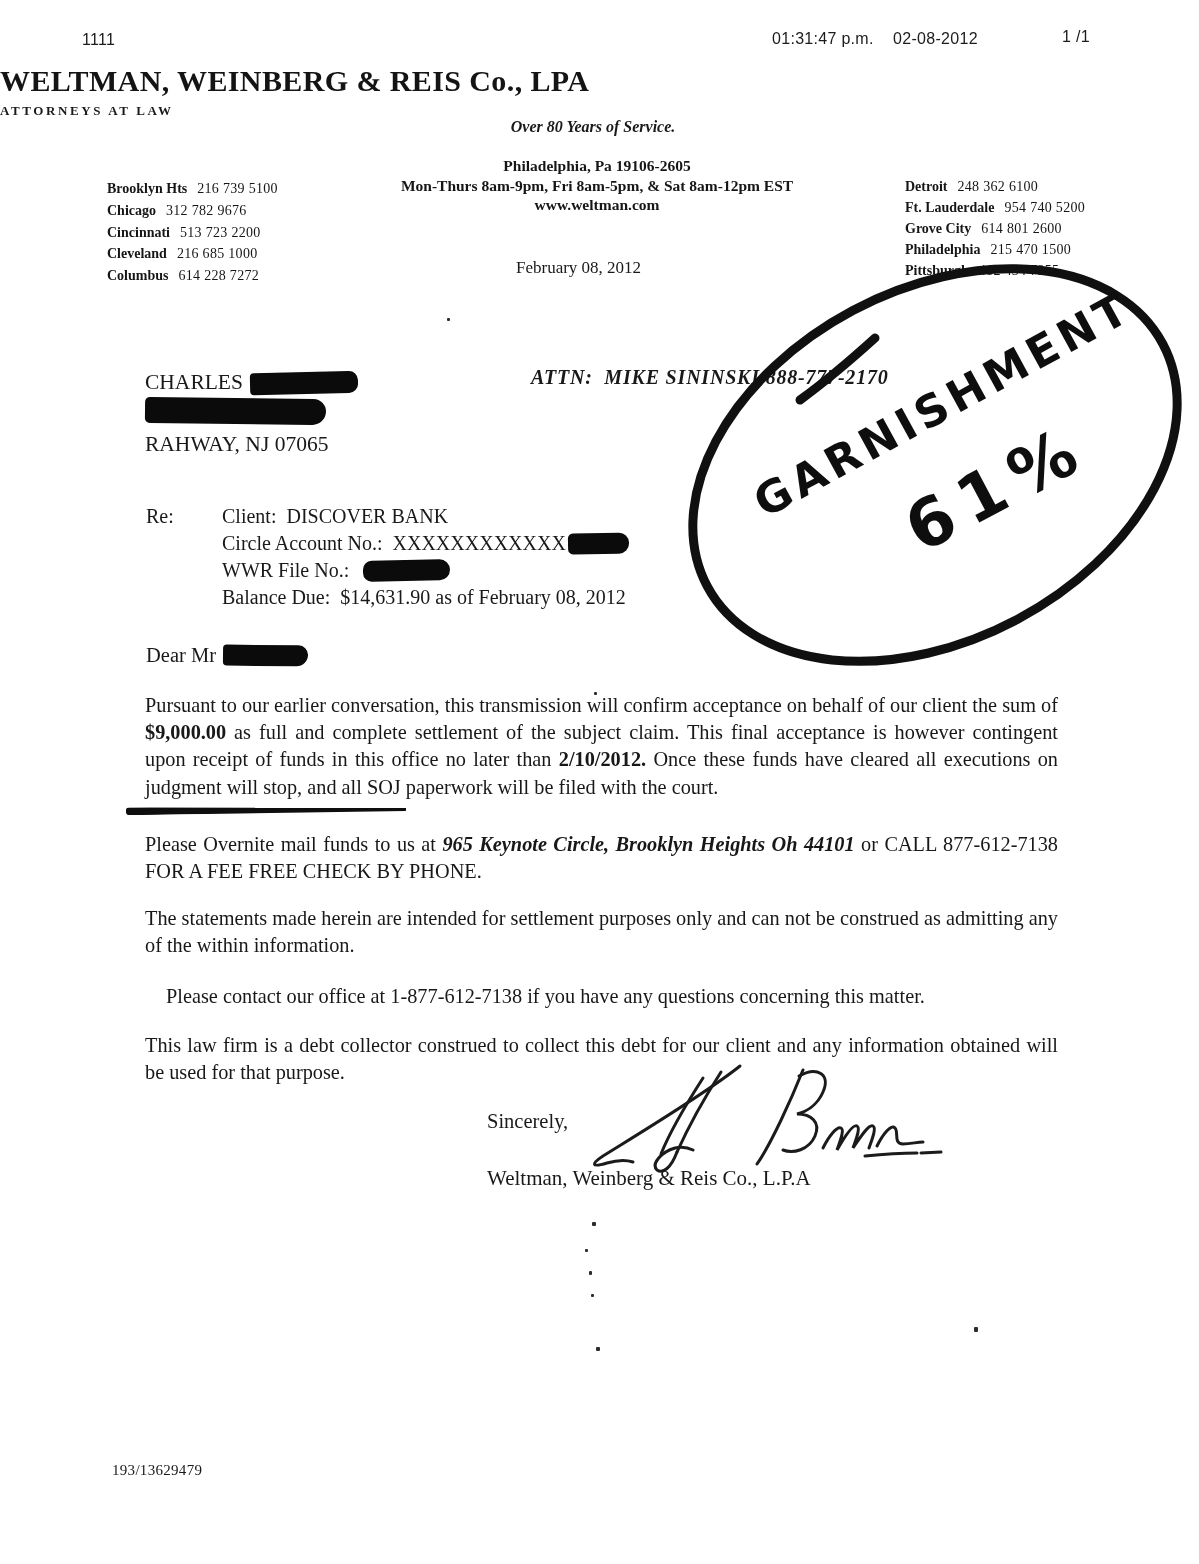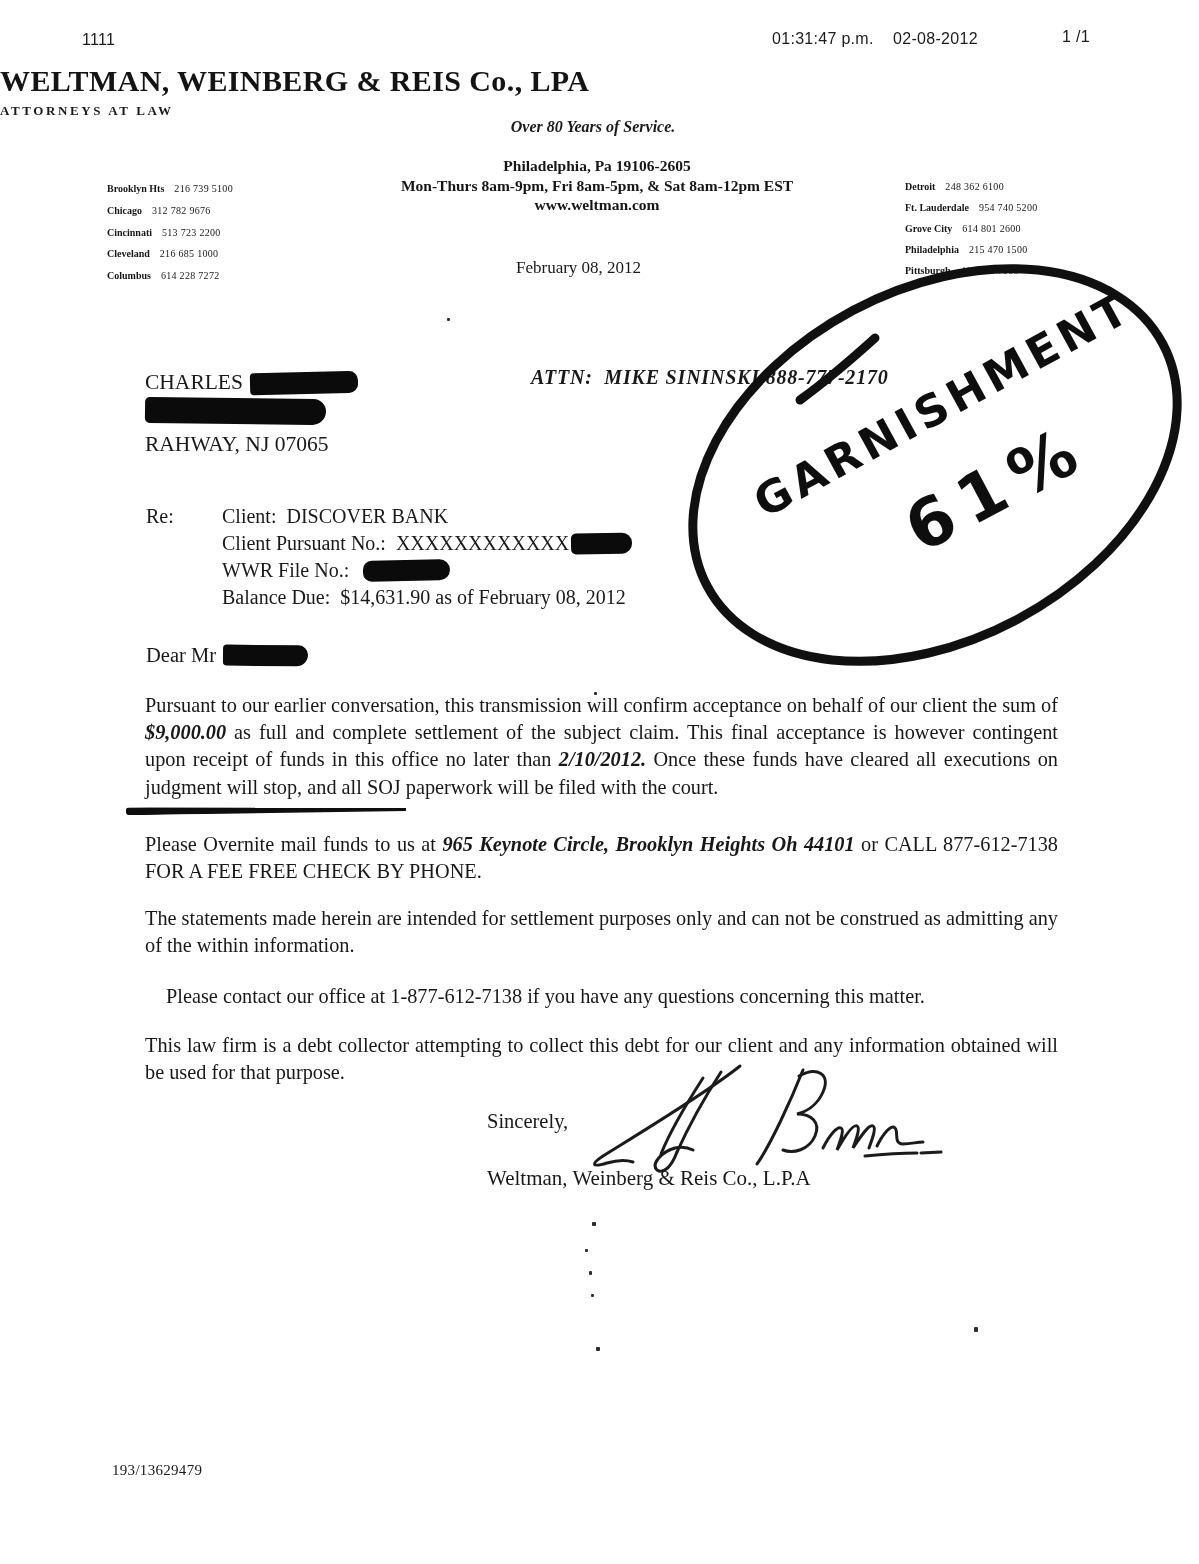--- a/index.html
+++ b/index.html
@@ -13,21 +13,21 @@
   .fax-time{left:772px;top:30px;}
   .fax-date{left:893px;top:30px;}
   .fax-page{left:1062px;top:28px;}
 
   
   .firm-title{left:0;top:64px;width:1186px;text-align:left;font-size:30px;font-weight:bold;letter-spacing:.4px;color:#141414;}
   .attorneys{left:0;top:103px;width:1186px;font-size:13px;font-weight:bold;letter-spacing:2.6px;color:#1a1a1a;}
   .service{left:0;top:118px;width:1186px;text-align:center;font-size:16px;font-weight:bold;font-style:italic;color:#1a1a1a;}
   .hq{left:0;top:156px;width:1194px;text-align:center;font-size:15.5px;font-weight:bold;line-height:19.5px;color:#161616;}
   .hq-line{white-space:pre;}
-  .offices{font-size:10px;color:#161616;}
+  .offices{font-size:14px;color:#161616;}
   .offices-left{left:107px;top:178px;line-height:21.8px;}
   .offices-right{left:905px;top:176px;line-height:21px;}
   .office-city{font-weight:bold;margin-right:10px;}
   .office-phone{letter-spacing:.3px;}
 
   .date-line{left:516px;top:258px;font-size:17px;}
 
   
   .recipient{left:145px;top:370px;font-size:21.5px;}
   .r-line1{display:flex;align-items:center;height:25px;}
@@ -45,21 +45,21 @@
   .re-row .redact{vertical-align:-4px;}
   .redact-acct{width:61px;height:21px;margin-left:2px;border-radius:5px 10px 10px 5px;transform:rotate(-1deg);}
   .redact-wwr{width:87px;height:21px;margin-left:4px;border-radius:10px 12px 12px 10px;transform:rotate(-1.2deg);}
 
   .salutation{left:146px;top:644px;font-size:20.5px;display:flex;align-items:center;}
   .redact-dear{width:85px;height:21px;margin-left:7px;border-radius:4px 10px 12px 4px;transform:rotate(0.6deg);}
 
   
   .para{left:145px;width:913px;font-size:20.3px;line-height:27.2px;text-align:justify;color:#181818;}
   .p0{top:692px;} .p1{top:831px;} .p2{top:905px;} .p3{top:983px;margin-left:21px;} .p4{top:1032px;}
-  .para .b{font-weight:bold;font-style:italic;} .para .i{font-style:italic;}
+  .para .b{font-weight:bold;} .para .i{font-style:italic;}
 
   .underline-mark{left:126px;top:806px;width:280px;height:8px;background:#0e0e0e;
                   border-radius:4px/3px;transform:rotate(-0.5deg);
                   clip-path:polygon(0 5%,100% 38%,100% 78%,0 100%);}
 
   .closing{left:487px;top:1110px;font-size:20.5px;}
   .sig-firm{left:487px;top:1166px;font-size:21px;}
   .sig-svg{left:565px;top:1056px;}
   .sig-svg path{stroke:#1b1b1b;stroke-width:3;fill:none;stroke-linecap:round;}
 
@@ -116,37 +116,37 @@
     <div class="redact redact-line2"></div>
     <div class="r-line3">RAHWAY, NJ 07065</div>
   </div>
 
   <div class="abs attn">ATTN:  MIKE SININSKI 888-777-2170</div>
 
   <div class="abs re-wrap">
     <span class="re-label-main">Re:</span>
     <div class="re-rows">
         <div class="re-row"><span class="re-label">Client:</span>  <span class="re-value">DISCOVER BANK</span></div>
-        <div class="re-row"><span class="re-label">Client Pursuant No.:</span>  <span class="re-value">XXXXXXXXXXXX</span><span class="redact redact-acct"></span></div>
+        <div class="re-row"><span class="re-label">Circle Account No.:</span>  <span class="re-value">XXXXXXXXXXXX</span><span class="redact redact-acct"></span></div>
         <div class="re-row"><span class="re-label">WWR File No.:</span>  <span class="re-value"></span><span class="redact redact-wwr"></span></div>
         <div class="re-row"><span class="re-label">Balance Due:</span>  <span class="re-value">$14,631.90 as of February 08, 2012</span></div>
       </div>
   </div>
 
   <div class="abs salutation">
     <span>Dear Mr</span>
     <span class="redact redact-dear"></span>
   </div>
 
   <div class="abs para p0"><span>Pursuant to our earlier conversation, this transmission will confirm acceptance on behalf of our client the sum of </span><span class="b">$9,000.00</span><span> as full and complete settlement of the subject claim.  This final acceptance is however contingent upon receipt of funds in this office no later than </span><span class="b">2/10/2012.</span><span>  Once these funds have cleared all executions on judgment will stop, and all SOJ paperwork will be filed with the court.</span></div>
   <div class="abs underline-mark"></div>
   <div class="abs para p1"><span>Please Overnite mail funds to us at  </span><span class="b i">965 Keynote Circle, Brooklyn Heights Oh 44101</span><span> or CALL 877-612-7138 FOR A FEE FREE CHECK BY PHONE.</span></div>
   <div class="abs para p2"><span>The statements made herein are intended for settlement purposes only and can not be construed as admitting any of the within information.</span></div>
   <div class="abs para p3"><span>Please contact our office at 1-877-612-7138 if you have any questions concerning this matter.</span></div>
-  <div class="abs para p4"><span>This law firm is a debt collector attempting to collect this debt for our client and any information obtained will be used for that purpose.</span></div>
+  <div class="abs para p4"><span>This law firm is a debt collector construed to collect this debt for our client and any information obtained will be used for that purpose.</span></div>
 
   <div class="abs closing">Sincerely,</div>
   <svg class="abs sig-svg" width="380" height="118" viewBox="0 0 380 118">
     <path d="M175,10 C140,38 70,80 38,100 C26,108 26,112 42,107 C52,104 62,104 68,106"></path>
     <path d="M138,22 C120,50 104,78 96,98"></path>
     <path d="M156,16 C138,44 122,74 112,96"></path>
     <path d="M112,96 C106,112 98,118 92,114 C86,108 96,96 110,92 C118,90 124,92 128,94"></path>
     <path d="M238,14 C226,44 206,88 192,108"></path>
     <path d="M234,20 C252,10 266,18 258,36 C252,50 240,56 232,58 C246,58 256,66 250,80 C244,94 228,98 218,94"></path>
     <path d="M258,92 C264,80 272,70 276,72 C280,74 274,88 272,94 C280,80 288,68 292,70 C296,72 290,86 288,92 C296,80 304,68 308,70 C312,72 306,86 304,92"></path>

